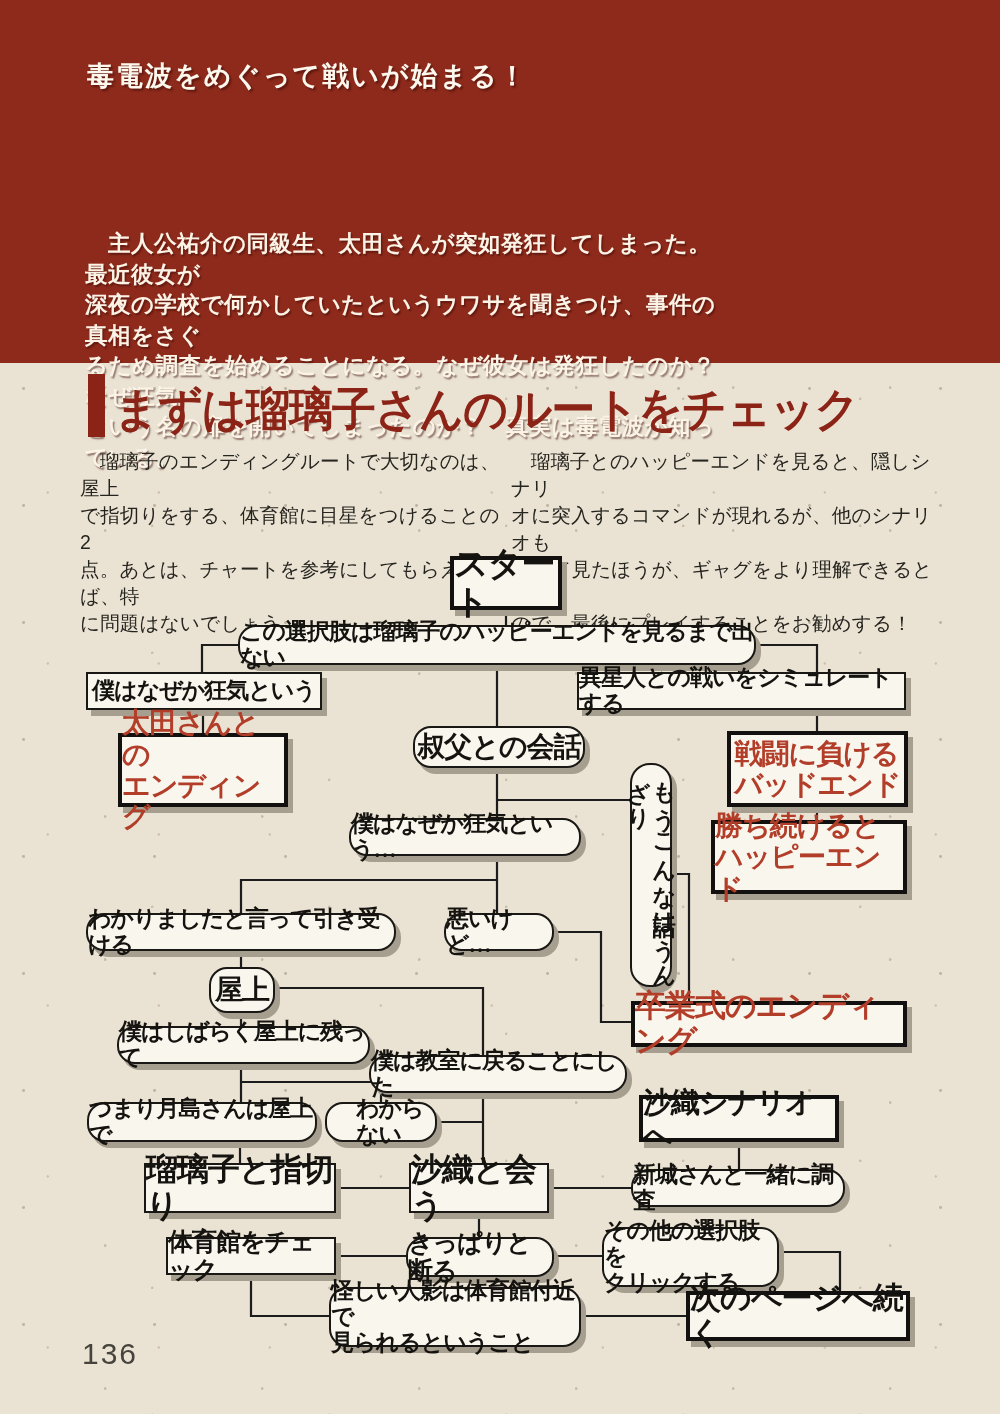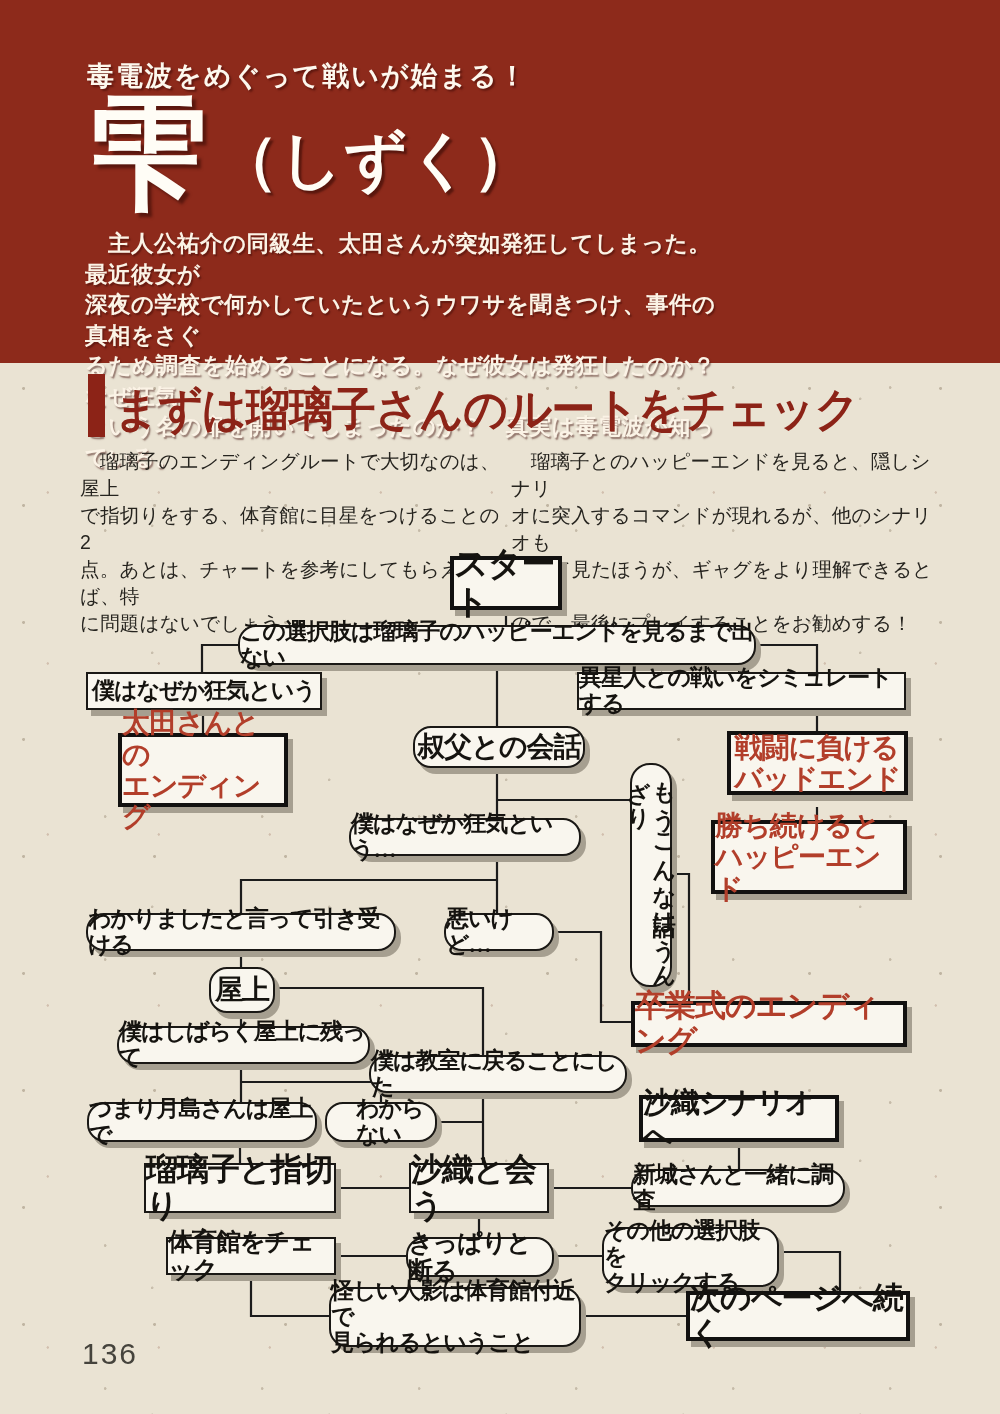--- a/index.html
+++ b/index.html
@@ -89,24 +89,20 @@
     font-size:30px;color:#45433c;letter-spacing:2px;
   }
 </style>
 </head>
 <body>
 
 <div class="page">
 
   <div class="hero">
     <div class="hero-tagline">毒電波をめぐって戦いが始まる！</div>
-    <div class="hero-title">
-      <span class="kanji">雫</span>
-      <span class="kana">（しずく）</span>
-    </div>
     <div class="hero-desc">　主人公祐介の同級生、太田さんが突如発狂してしまった。最近彼女が
 深夜の学校で何かしていたというウワサを聞きつけ、事件の真相をさぐ
 るため調査を始めることになる。なぜ彼女は発狂したのか？　なぜ狂気
 という名の扉を開いてしまったのか？　真実は毒電波が知っている。</div>
   </div>
 
   <div class="sec-bar"></div>
   <div class="sec-head">まずは瑠璃子さんのルートをチェック</div>
 
   <div class="intro c1">　瑠璃子のエンディングルートで大切なのは、屋上
@@ -151,21 +147,21 @@
       <polyline points="581,1316 686,1316"></polyline>
     </svg>
   <div id="flow-nodes">
       <div class="node n-thick" style="left: 450px; top: 556px; width: 112px; height: 54px; font-size: 34px;">スタート</div>
       <div class="node n-round" style="left: 238px; top: 625px; width: 518px; height: 40px; font-size: 23px;">この選択肢は瑠璃子のハッピーエンドを見るまで出ない</div>
       <div class="node n-rect" style="left: 86px; top: 672px; width: 236px; height: 38px; font-size: 23px;">僕はなぜか狂気という</div>
       <div class="node n-rect" style="left: 577px; top: 672px; width: 329px; height: 38px; font-size: 23px;">異星人との戦いをシミュレートする</div>
       <div class="node n-red" style="left: 118px; top: 733px; width: 170px; height: 74px; font-size: 28px;">太田さんとの
 エンディング</div>
       <div class="node n-round" style="left: 413px; top: 726px; width: 172px; height: 42px; font-size: 28px;">叔父との会話</div>
-      <div class="node n-red" style="left: 727px; top: 731px; width: 181px; height: 64px; font-size: 28px;">戦闘に負ける
+      <div class="node n-red" style="left: 727px; top: 731px; width: 181px; height: 76px; font-size: 28px;">戦闘に負ける
 バッドエンド</div>
       <div class="node n-red" style="left: 711px; top: 820px; width: 196px; height: 74px; font-size: 28px;">勝ち続けると
 ハッピーエンド</div>
       <div class="node n-vround" style="left: 630px; top: 763px; width: 42px; height: 224px; font-size: 23px;">もうこんな話はうんざり</div>
       <div class="node n-round" style="left: 349px; top: 818px; width: 232px; height: 38px; font-size: 23px;">僕はなぜか狂気という…</div>
       <div class="node n-round" style="left: 86px; top: 913px; width: 310px; height: 38px; font-size: 23px;">わかりましたと言って引き受ける</div>
       <div class="node n-round" style="left: 444px; top: 913px; width: 110px; height: 38px; font-size: 23px;">悪いけど…</div>
       <div class="node n-red" style="left: 631px; top: 1001px; width: 276px; height: 46px; font-size: 31px;">卒業式のエンディング</div>
       <div class="node n-round" style="left: 209px; top: 967px; width: 66px; height: 46px; font-size: 28px;">屋上</div>
       <div class="node n-round" style="left: 117px; top: 1026px; width: 253px; height: 38px; font-size: 23px;">僕はしばらく屋上に残って</div>

